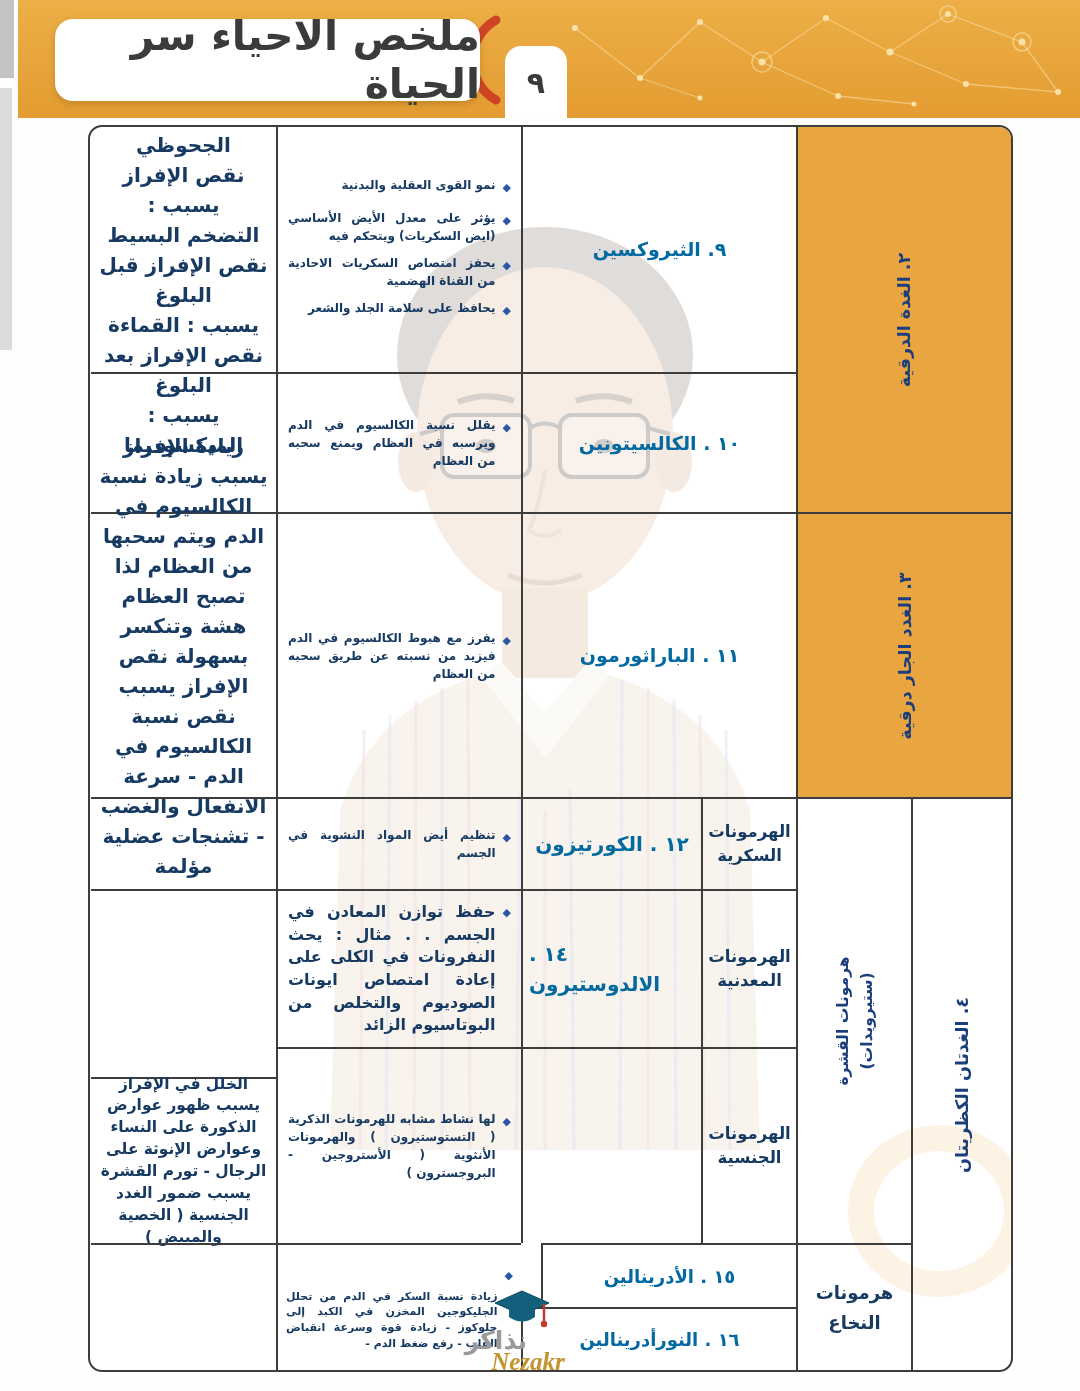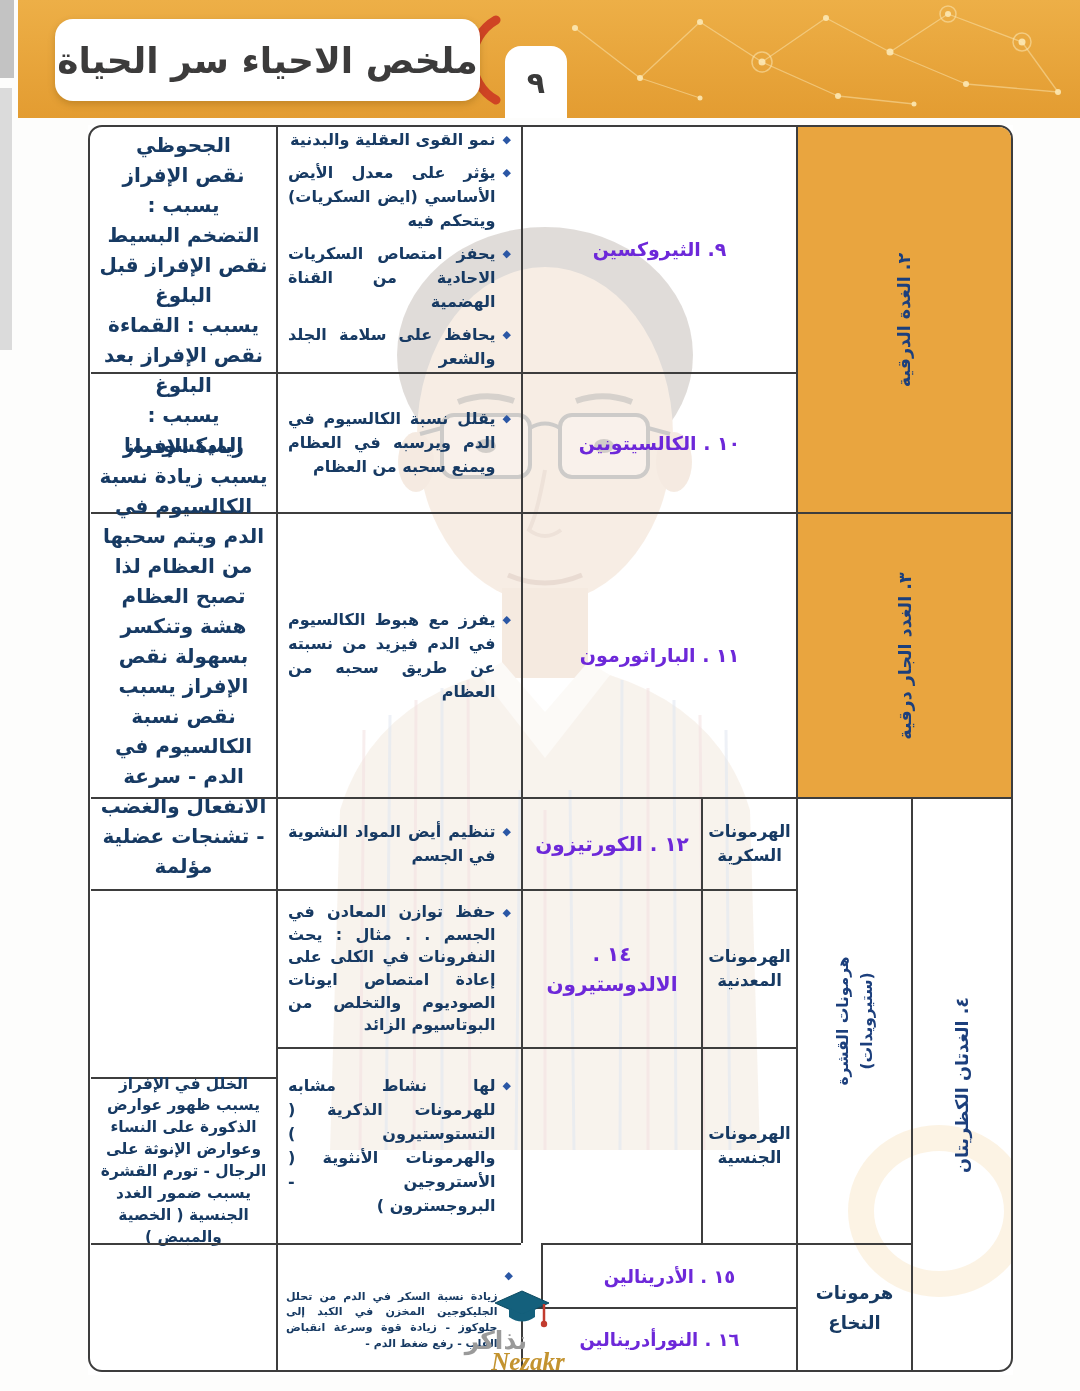--- a/index.html
+++ b/index.html
@@ -10,21 +10,21 @@
   .edge1{position:absolute;left:0;top:0;width:14px;height:78px;background:#c3c3c3;}
   .edge2{position:absolute;left:0;top:88px;width:12px;height:262px;background:#dbdbdb;}
 
   
   .banner{position:absolute;left:18px;right:0;top:0;height:118px;
           background:linear-gradient(180deg,#edaf47,#e39c31);}
   .net{position:absolute;right:0;top:0;}
   .title-box{position:absolute;left:37px;top:19px;width:425px;height:82px;background:#ffffff;
              border-radius:18px;display:flex;align-items:center;justify-content:center;
              box-shadow:0 3px 7px rgba(105,70,5,.28);z-index:2;}
-  .title-box .ttl{font-size:36px;font-weight:bold;color:#3c3b3b;}
+  .title-box .ttl{font-size:41px;font-weight:bold;color:#3c3b3b;}
   .crescent{position:absolute;left:444px;top:14px;z-index:1;}
   .num-tab{position:absolute;left:487px;top:46px;width:62px;height:72px;background:#ffffff;
            border-radius:16px 16px 0 0;display:flex;align-items:center;justify-content:center;z-index:2;}
   .num-tab .num{font-size:30px;font-weight:bold;color:#3a3a3a;}
 
   
   .table-wrap{position:absolute;left:88px;top:125px;width:925px;height:1250px;background:#fff;overflow:hidden;}
   .face{position:absolute;left:242px;top:45px;opacity:.3;z-index:0;}
   .ghost-ring{position:absolute;left:760px;top:1000px;width:130px;height:120px;
               border:26px solid rgba(233,167,64,.14);border-radius:50%;z-index:0;}
@@ -37,31 +37,31 @@
   .nt{border-top:none;}
   .nl{border-left:none;}
   .orange{background:#e9a53f;}
 
   .vert{transform:rotate(-90deg);white-space:nowrap;flex:none;color:#1c3f7c;font-weight:bold;
         font-size:17.5px;letter-spacing:.3px;}
   .vert-multi{white-space:pre-line;text-align:center;font-size:15.5px;line-height:1.55;}
   .medulla-label{color:#173a63;font-weight:bold;font-size:18px;text-align:center;
                  white-space:pre-line;line-height:1.65;}
 
-  .hname{color:#6d28d9;font-weight:bold;font-size:19px;text-align:center;line-height:1.5;}
+  .hname{color:#0369a1;font-weight:bold;font-size:19px;text-align:left;line-height:1.5;}
   .hname.small{font-size:20px;}
   .hname.med{font-size:18px;}
   .hstack{display:flex;flex-direction:column;gap:5px;align-items:center;}
 
   .subcat{color:#173a63;font-weight:bold;font-size:16.5px;text-align:center;line-height:1.45;}
 
   .func-cell{flex-direction:column;align-items:stretch;justify-content:center;gap:9px;padding:8px 10px;}
   .func-item{display:flex;gap:7px;align-items:flex-start;}
   .bullet{color:#2b57a5;font-size:11px;line-height:24px;flex:0 0 auto;}
-  .func-text{color:#173a63;font-weight:bold;font-size:16px;line-height:1.5;text-align:justify;}
+  .func-text{color:#173a63;font-weight:bold;font-size:12px;line-height:1.5;text-align:justify;}
   .f-tight .func-text{font-size:16px;line-height:1.42;}
   .f-medulla{padding:4px 8px;}
   .f-medulla .func-text{font-size:11px;line-height:1.42;margin-top:25px;}
 
   .dis-text{color:#173a63;font-weight:bold;font-size:20px;line-height:1.5;text-align:center;}
   .d-tight .dis-text{font-size:15.4px;line-height:1.42;}
   .prelines{white-space:pre-line;}
 
   
   .brand{position:absolute;left:452px;top:1288px;width:140px;display:flex;flex-direction:column;

